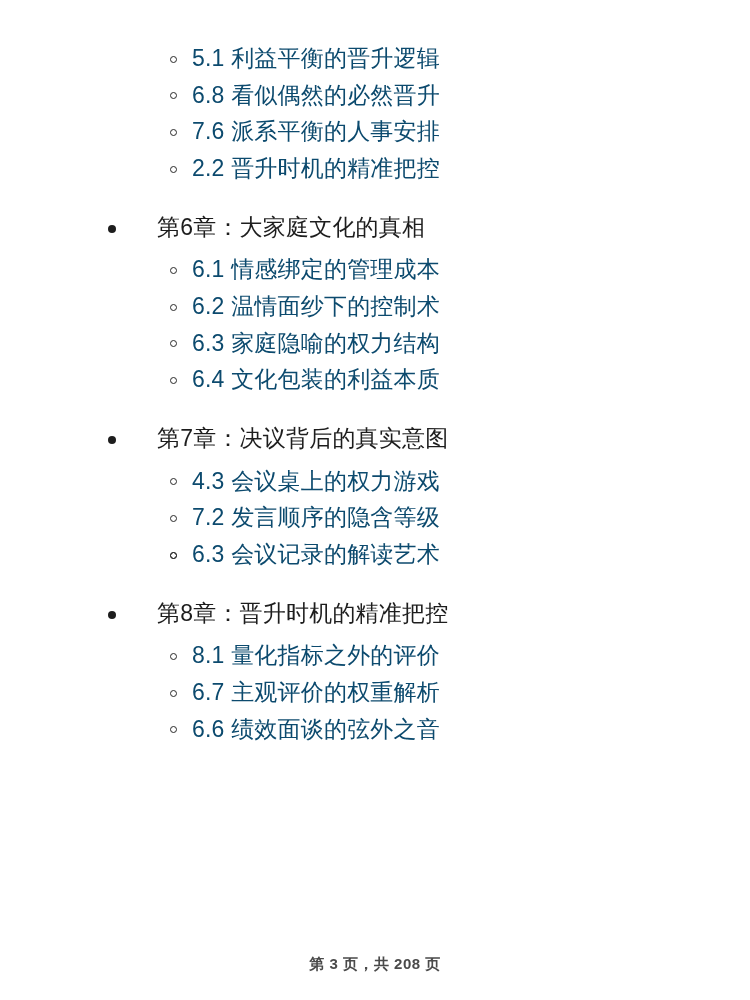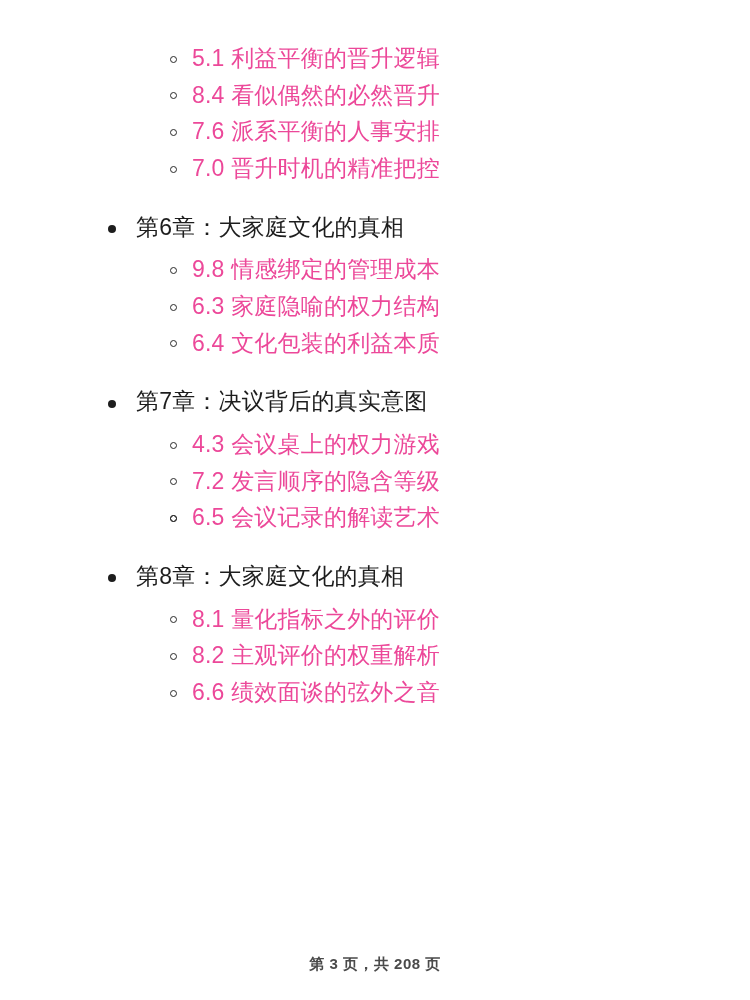--- a/index.html
+++ b/index.html
@@ -38,29 +38,29 @@
     left: 48px;
     top: 0.62em;
     width: 8px;
     height: 8px;
     border-radius: 50%;
     background: #1d1d1d;
     display: block;
   }
   .chapter-text {
     display: inline-block;
-    margin-left: 48px;
+    margin-left: 69px;
   }
   
   .section {
     position: relative;
     margin: 0 0 4px 0;
     font-size: 23px;
     line-height: 1.42;
-    color: #ec4899;
+    color: #0c4a6e;
     letter-spacing: 0.2px;
   }
   .section .hollow-bullet {
     position: absolute;
     left: 110px;
     top: 0.60em;
     width: 7px;
     height: 7px;
     border-radius: 50%;
     border: 1.6px solid #2a2a2a;
@@ -104,42 +104,46 @@
 <div class="page">
 
   <div class="group">
     <div class="group-sections">
       <div class="section">
         <span class="hollow-bullet"></span>
         <span class="section-text">5.1 利益平衡的晋升逻辑</span>
       </div>
       <div class="section">
         <span class="hollow-bullet"></span>
-        <span class="section-text">8.4 看似偶然的必然晋升</span>
+        <span class="section-text">6.8 看似偶然的必然晋升</span>
       </div>
       <div class="section">
         <span class="hollow-bullet"></span>
         <span class="section-text">7.6 派系平衡的人事安排</span>
       </div>
       <div class="section">
         <span class="hollow-bullet"></span>
-        <span class="section-text">7.0 晋升时机的精准把控</span>
+        <span class="section-text">2.2 晋升时机的精准把控</span>
       </div>
     </div>
   </div>
 
   <div class="group">
     <div class="chapter chapter-row">
       <span class="bullet"></span>
       <span class="chapter-text">第6章：大家庭文化的真相</span>
     </div>
     <div class="group-sections">
       <div class="section">
         <span class="hollow-bullet"></span>
-        <span class="section-text">9.8 情感绑定的管理成本</span>
+        <span class="section-text">6.1 情感绑定的管理成本</span>
+      </div>
+      <div class="section">
+        <span class="hollow-bullet"></span>
+        <span class="section-text">6.2 温情面纱下的控制术</span>
       </div>
       <div class="section">
         <span class="hollow-bullet"></span>
         <span class="section-text">6.3 家庭隐喻的权力结构</span>
       </div>
       <div class="section">
         <span class="hollow-bullet"></span>
         <span class="section-text">6.4 文化包装的利益本质</span>
       </div>
     </div>
@@ -157,38 +161,38 @@
       </div>
       <div class="section">
         <span class="hollow-bullet"></span>
         <span class="section-text">7.2 发言顺序的隐含等级</span>
       </div>
       <div class="section">
         <span class="hollow-bullet"></span>
       </div>
       <div class="section">
         <span class="hollow-bullet"></span>
-        <span class="section-text">6.5 会议记录的解读艺术</span>
+        <span class="section-text">6.3 会议记录的解读艺术</span>
       </div>
     </div>
   </div>
 
   <div class="group">
     <div class="chapter chapter-row">
       <span class="bullet"></span>
-      <span class="chapter-text">第8章：大家庭文化的真相</span>
+      <span class="chapter-text">第8章：晋升时机的精准把控</span>
     </div>
     <div class="group-sections tight">
       <div class="section">
         <span class="hollow-bullet"></span>
         <span class="section-text">8.1 量化指标之外的评价</span>
       </div>
       <div class="section">
         <span class="hollow-bullet"></span>
-        <span class="section-text">8.2 主观评价的权重解析</span>
+        <span class="section-text">6.7 主观评价的权重解析</span>
       </div>
       <div class="section">
         <span class="hollow-bullet"></span>
         <span class="section-text">6.6 绩效面谈的弦外之音</span>
       </div>
     </div>
   </div>
 
   <div class="footer">第 3 页，共 208 页</div>
 </div>

